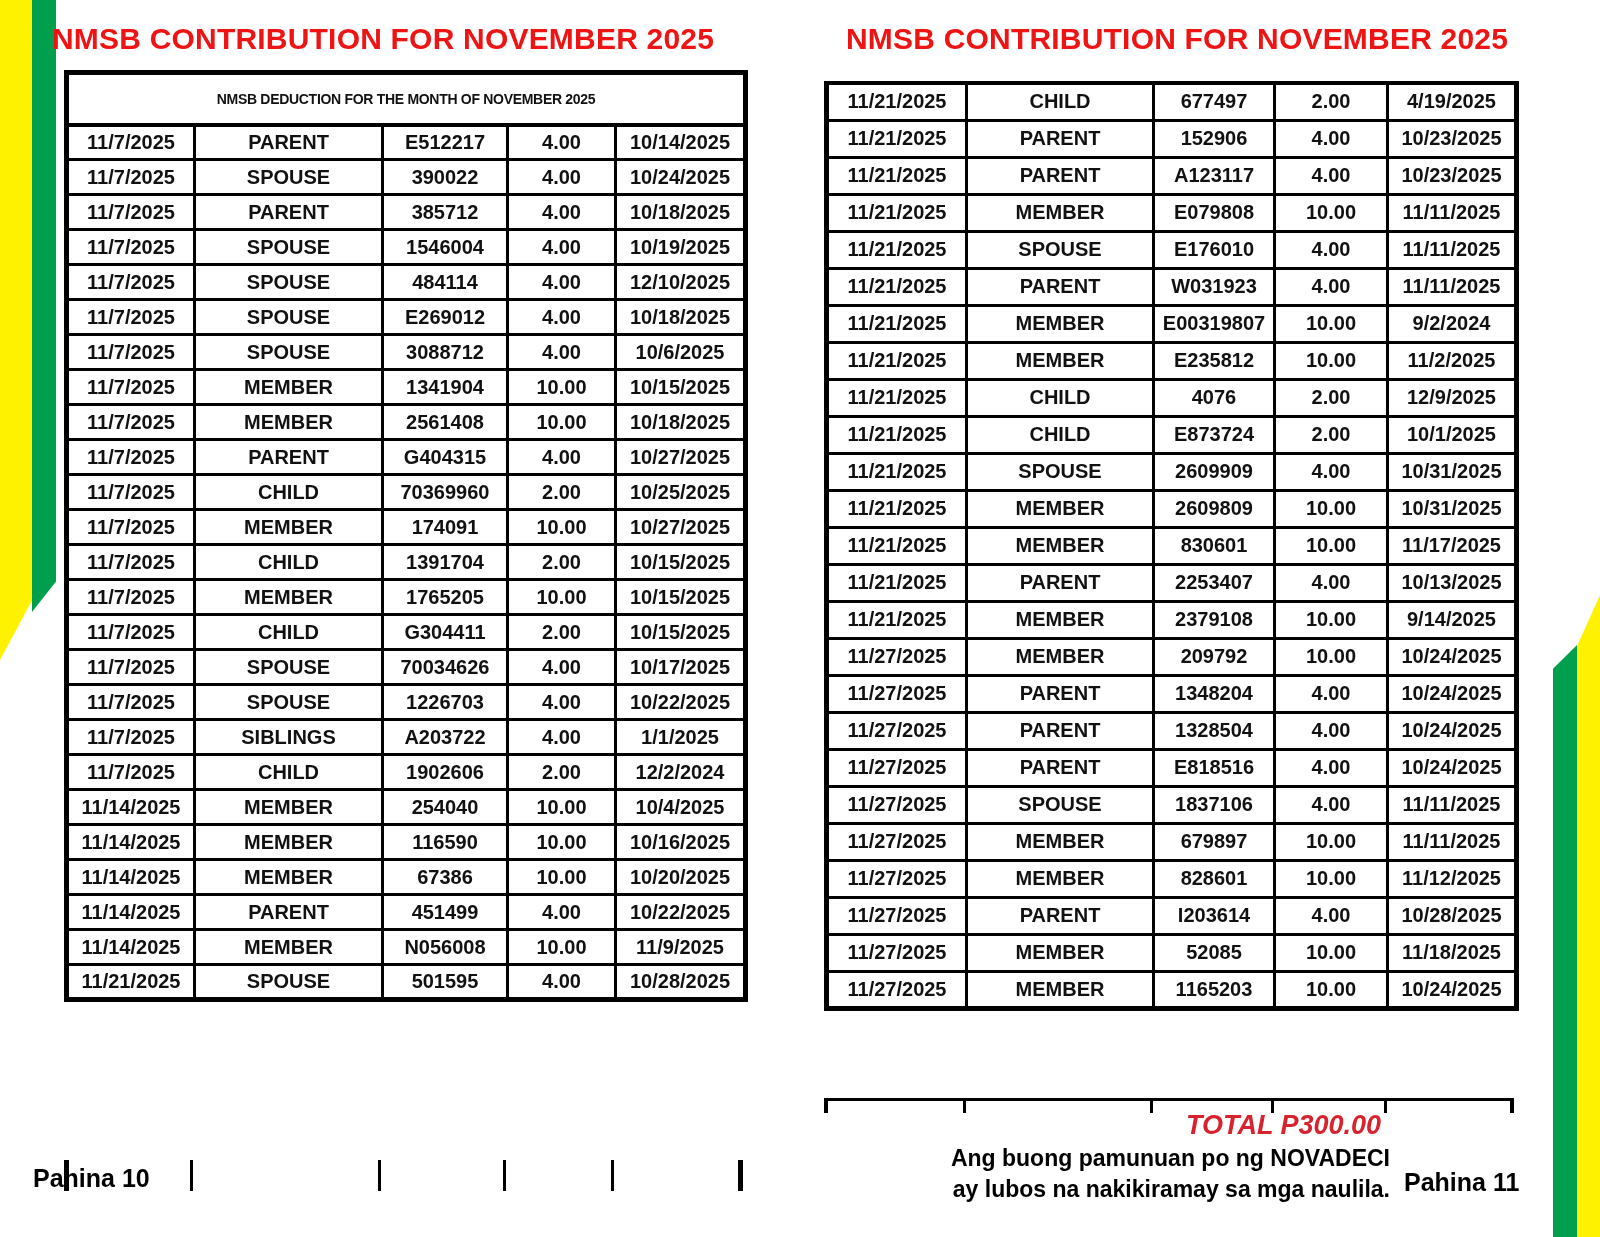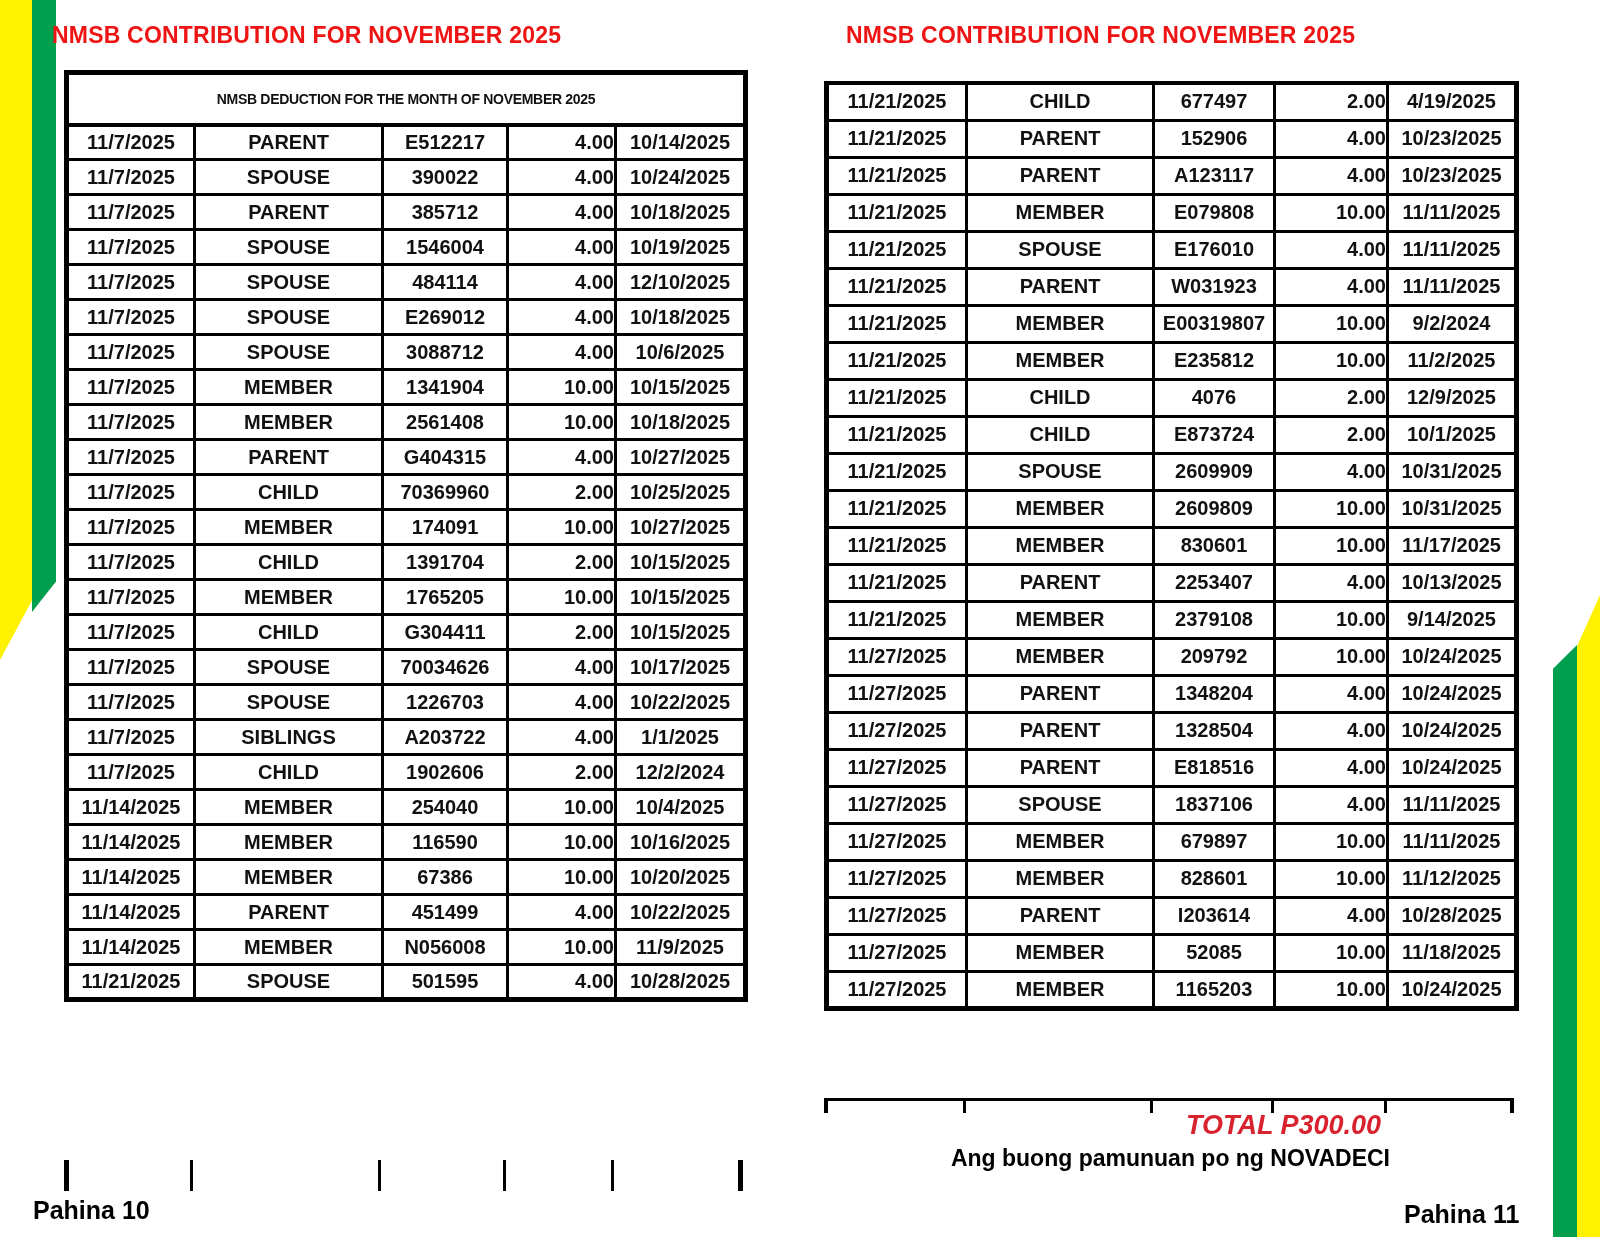--- a/index.html
+++ b/index.html
@@ -24,21 +24,21 @@
     clip-path:polygon(0 0,100% 0,100% 91%,0 100%);}
   .ribbon-tl-green{left:32px;top:0;width:24px;height:612px;background:var(--ribbon-green);
     clip-path:polygon(0 0,100% 0,100% 95%,0 100%);}
   .ribbon-br-yellow{right:0;bottom:0;width:23px;height:642px;background:var(--ribbon-yellow);
     clip-path:polygon(0 8%,100% 0,100% 100%,0 100%);}
   .ribbon-br-green{right:23px;bottom:0;width:24px;height:592px;background:var(--ribbon-green);
     clip-path:polygon(0 4%,100% 0,100% 100%,0 100%);}
 
   .page-title{
     position:absolute;top:22px;
-    font-size:23px;font-weight:800;letter-spacing:.2px;
+    font-size:30px;font-weight:800;letter-spacing:.2px;
     color:var(--title-red);white-space:nowrap;text-align:right;
   }
   .page-title.left{left:52px;}
   .page-title.right{left:846px;}
 
   table.tbl{
     position:absolute;border-collapse:collapse;table-layout:fixed;
     background:#fff;border:5px solid var(--table-border);
   }
   table.tbl th, table.tbl td{
@@ -46,41 +46,41 @@
     text-align:center;vertical-align:middle;
     white-space:nowrap;overflow:hidden;
   }
   table.tbl.left{left:64px;top:70px;width:679px;}
   table.tbl.right{left:824px;top:81px;width:690px;border-top-width:4px;}
 
   .left .title-row th{height:52px;font-size:14px;font-weight:700;letter-spacing:-.3px;border-bottom-width:4px;}
   .left .header-row th{height:62px;font-size:17px;font-weight:700;letter-spacing:-.3px;border-bottom-width:4px;}
   table.tbl tbody td{height:35px;font-size:20px;font-weight:700;}
   table.tbl.right tbody td{height:37px;}
-  table.tbl td.c3{text-align:right;padding-right:0;}
+  table.tbl td.c3{padding-right:0;}
 
   
   .stub{position:absolute;}
   .stub .v{position:absolute;top:0;background:var(--table-border);}
   .left-stub{left:64px;top:1160px;width:679px;height:31px;}
   .left-stub .v{height:31px;}
   .right-stub-line{left:824px;top:1098px;width:690px;height:3px;background:var(--table-border);position:absolute;}
   .right-stub{left:824px;top:1101px;width:690px;height:12px;}
   .right-stub .v{height:12px;}
 
   .total-label{
     position:absolute;left:1186px;top:1110px;
     font-size:27px;font-weight:800;color:var(--total-red);white-space:nowrap;font-style:italic;
   }
   .condolence{
     position:absolute;left:900px;top:1143px;width:490px;
     font-size:23px;font-weight:700;text-align:right;line-height:31px;color:#000;
   }
   .page-label{
-    position:absolute;font-size:25px;font-weight:800;color:#000;white-space:nowrap;margin-top:32px;
+    position:absolute;font-size:25px;font-weight:800;color:#000;white-space:nowrap;
   }
   .page-label.p10{left:33px;top:1164px;}
   .page-label.p11{left:1404px;top:1168px;}
 </style>
 </head>
 <body>
 
 <div class="ribbon ribbon-tl-yellow"></div>
 <div class="ribbon ribbon-tl-green"></div>
 <div class="ribbon ribbon-br-yellow"></div>
@@ -483,15 +483,16 @@
   <span class="v" style="left:139px;width:3px"></span>
   <span class="v" style="left:326px;width:3px"></span>
   <span class="v" style="left:447px;width:3px"></span>
   <span class="v" style="left:560px;width:3px"></span>
   <span class="v" style="left:686px;width:4px"></span>
 </div>
 
 <div class="total-label">TOTAL P300.00</div>
 <div class="condolence">
   <div>Ang buong pamunuan po ng NOVADECI</div>
+  <div>ay lubos na nakikiramay sa mga naulila.</div>
 </div>
 <div class="page-label p10">Pahina 10</div>
 <div class="page-label p11">Pahina 11</div>
 
 </body></html>

